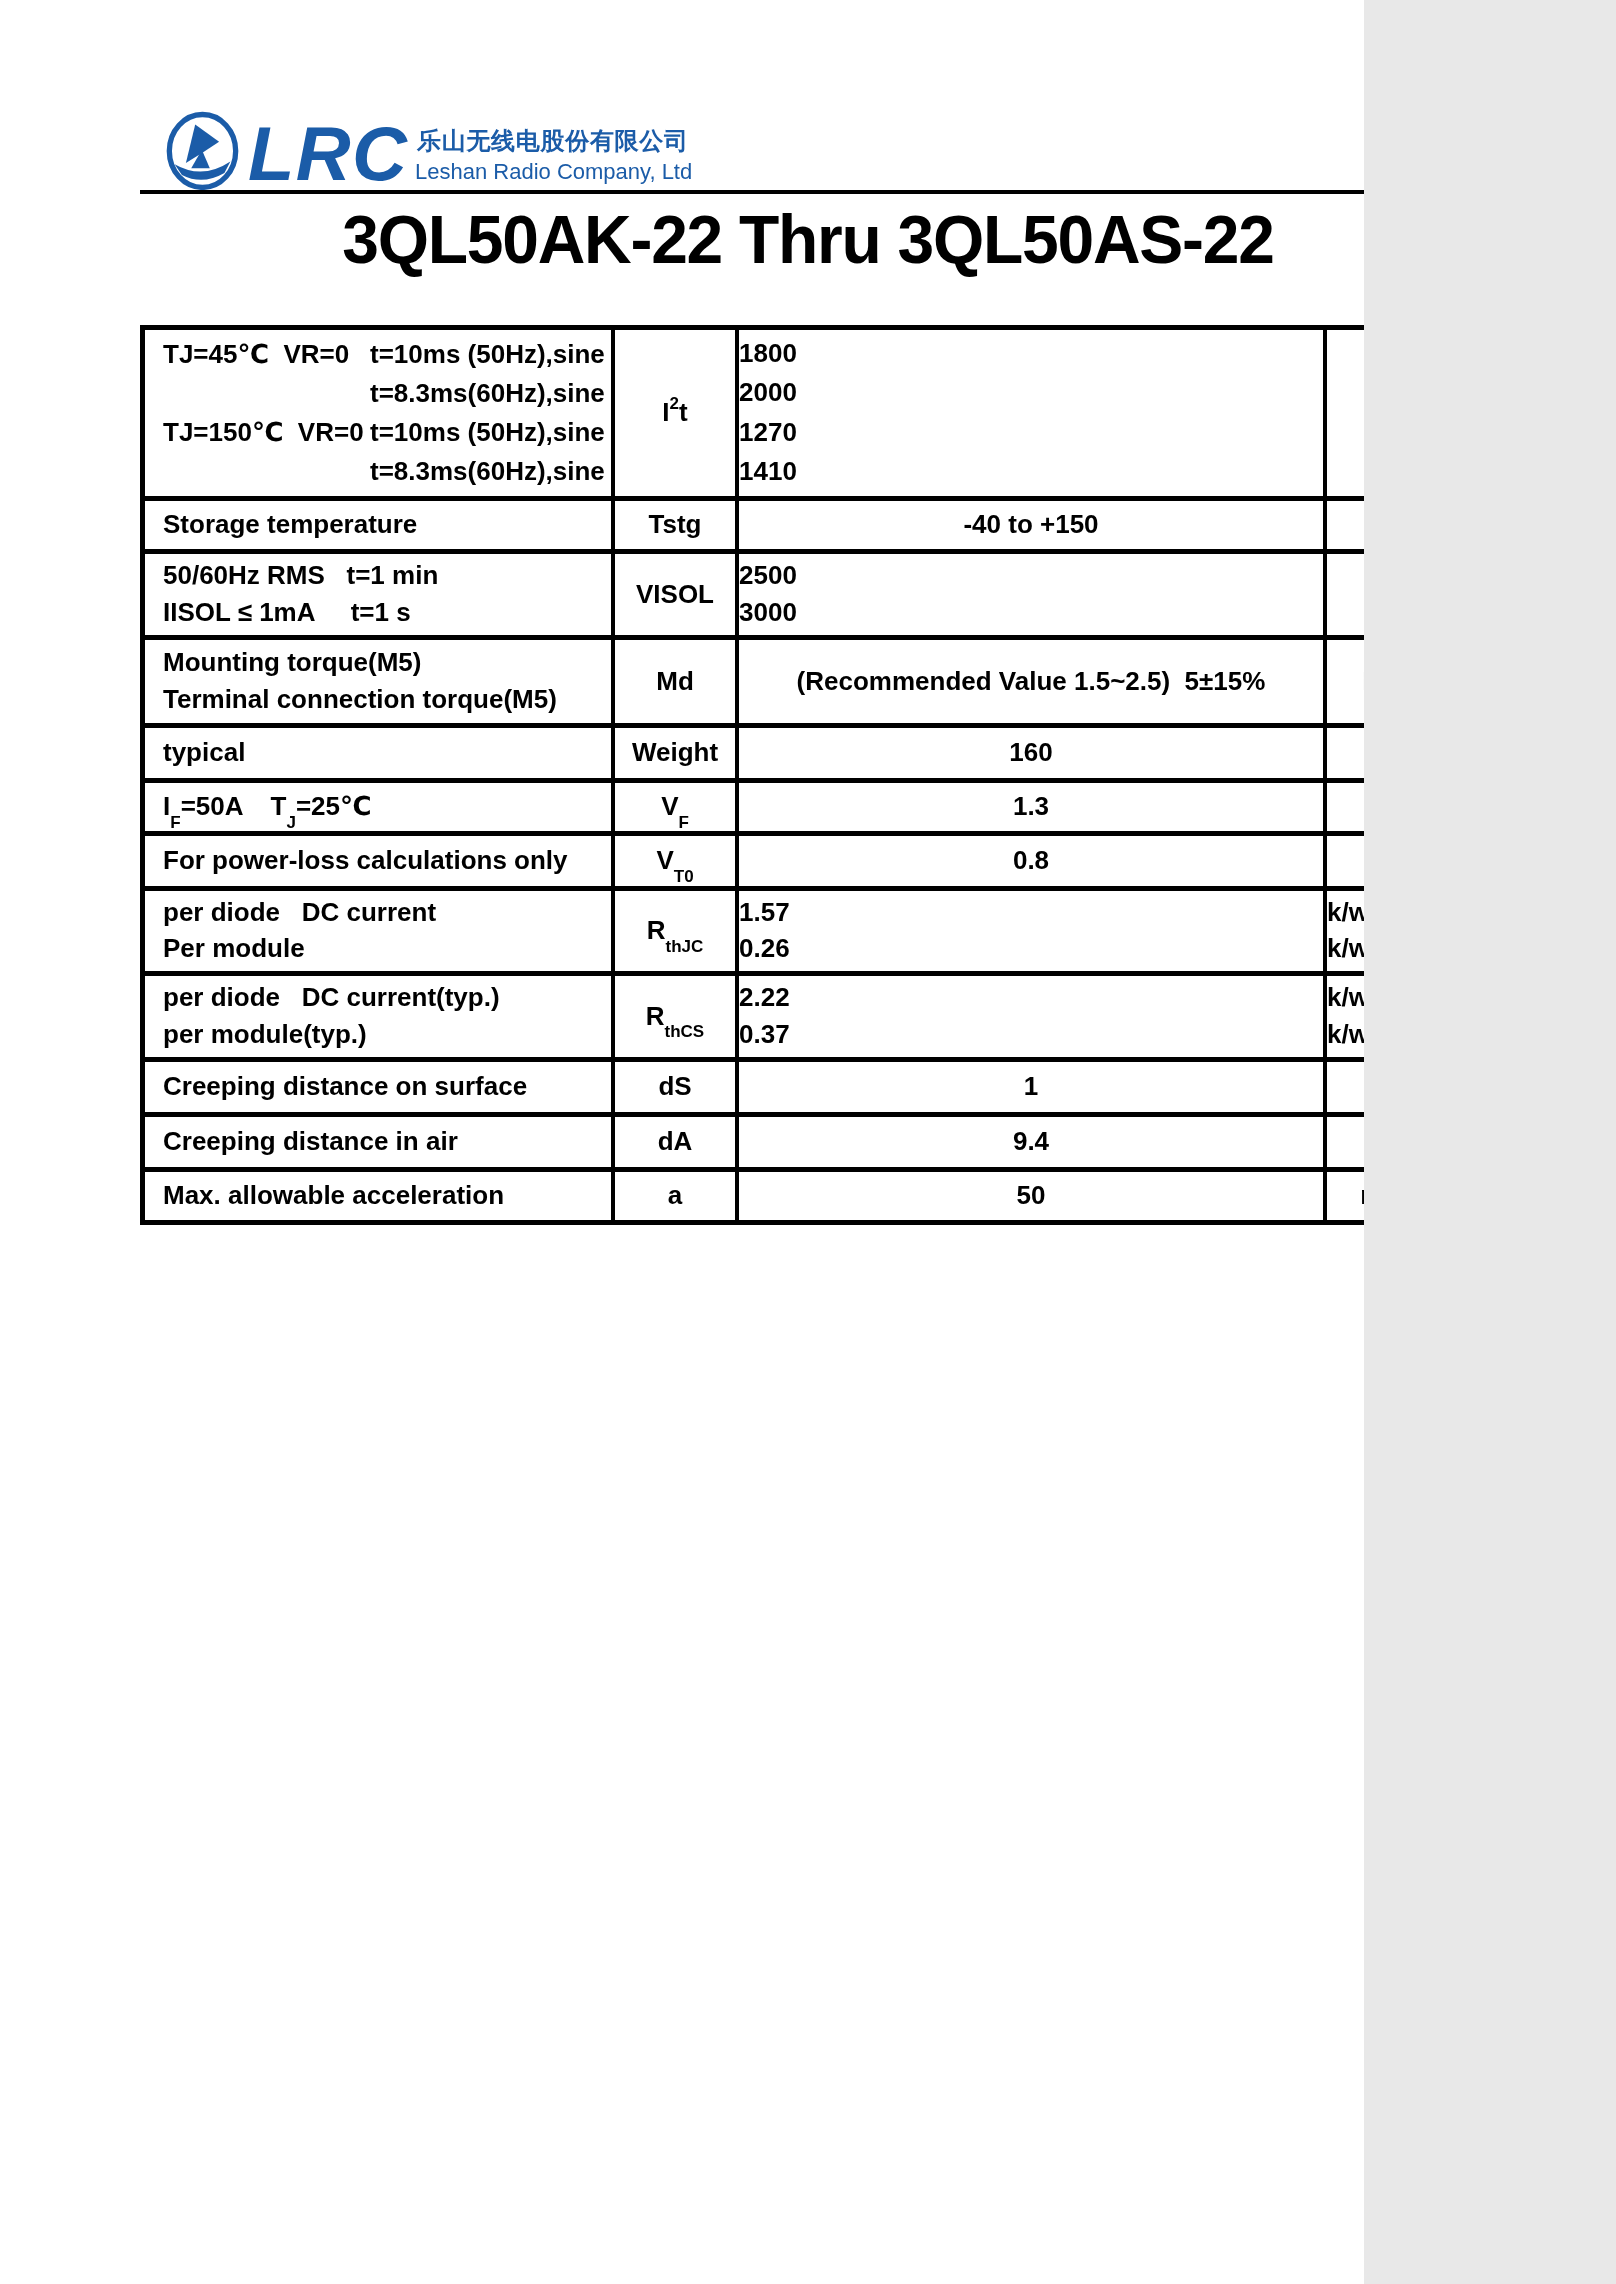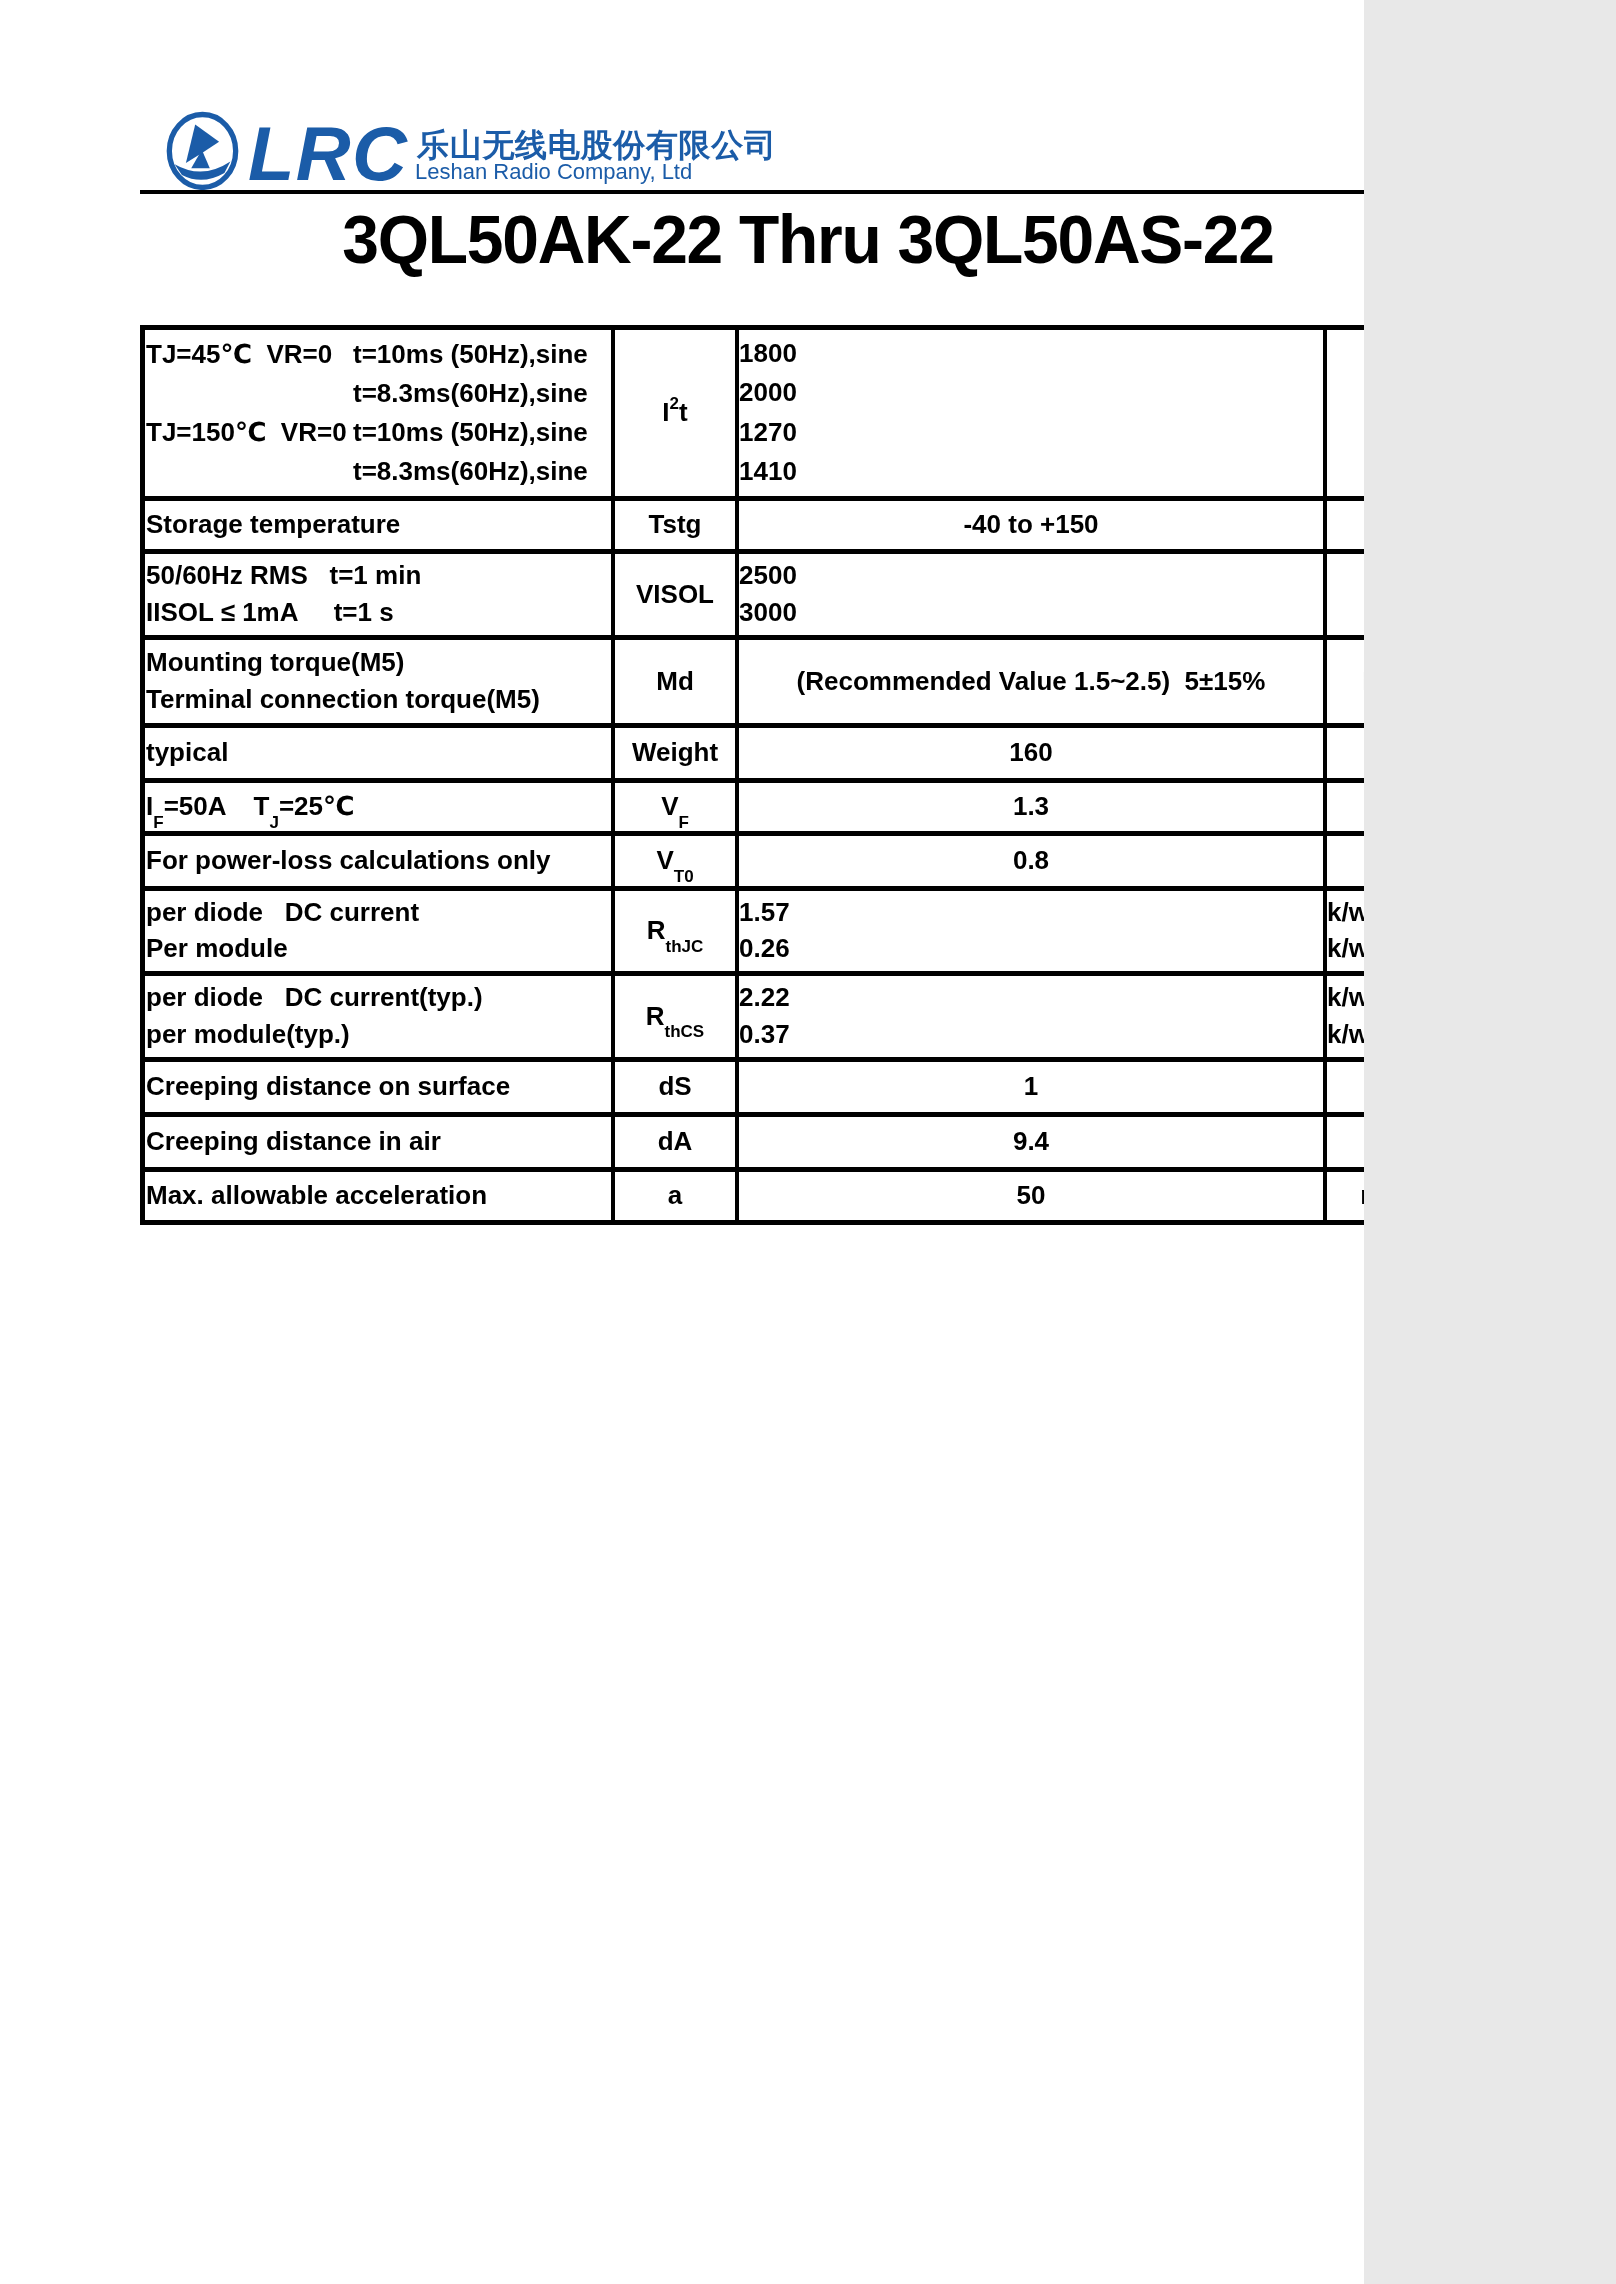--- a/index.html
+++ b/index.html
@@ -13,21 +13,21 @@
   }
   
   .logo-mark{position:absolute;left:166px;top:111px;width:73px;height:80px;}
   .logo-acronym{
     position:absolute;left:248px;top:116px;
     font-size:76px;font-weight:bold;font-style:italic;
     letter-spacing:1.3px;line-height:1;color:#1b5ca8;
   }
   .company-cn{
     position:absolute;left:417px;top:128px;
-    font-size:32px;font-weight:bold;letter-spacing:0.7px;
+    font-size:24px;font-weight:bold;letter-spacing:0.7px;
     color:#1b5ca8;line-height:1.1;white-space:pre;
   }
   .company-en{
     position:absolute;left:415px;top:160px;
     font-size:22px;font-weight:normal;color:#1b5ca8;line-height:1.1;white-space:pre;
   }
   .header-rule{
     position:absolute;left:140px;top:190px;width:1328px;height:3.9px;background:#000;
   }
   .doc-title{
@@ -41,21 +41,21 @@
     width:1303px;
     border:5.2px solid #000;
     font-weight:bold;font-size:26px;
   }
   .row{display:grid;grid-template-columns:470px 124px 588px 121px;border-top:5.2px solid #000;}
   .row:first-child{border-top:none;}
   .r1{height:166px}.r2{height:48px}.r3{height:81px}.r4{height:83px}
   .r5{height:50px}.r6{height:48px}.r7{height:50px}.r8{height:80px}
   .r9{height:81px}.r10{height:50px}.r11{height:50px}.r12{height:48px}
   .cell{display:flex;align-items:center;justify-content:center;overflow:hidden;}
-  .cond{justify-content:flex-start;padding-left:1px;}
+  .cond{justify-content:flex-start;padding-left:18px;}
   .cond,.sym{border-right:4.6px solid #000;}
   .val{border-right:4.6px solid #000;}
   .stack{flex-direction:column;justify-content:space-evenly;align-items:flex-start;}
   .stack.cond{align-items:flex-start;}
   .cline{display:flex;align-items:baseline;}
   .clabel{display:inline-block;width:207px;white-space:pre;}
   .ctext,.vtext,.stext,.utext{white-space:pre;line-height:1.15;}
   sup{font-size:17px;line-height:0;position:relative;top:-2.6px;}
   sub{font-size:17px;line-height:0;position:relative;top:6.5px;}
   .gap{display:inline-block;width:27px;}

